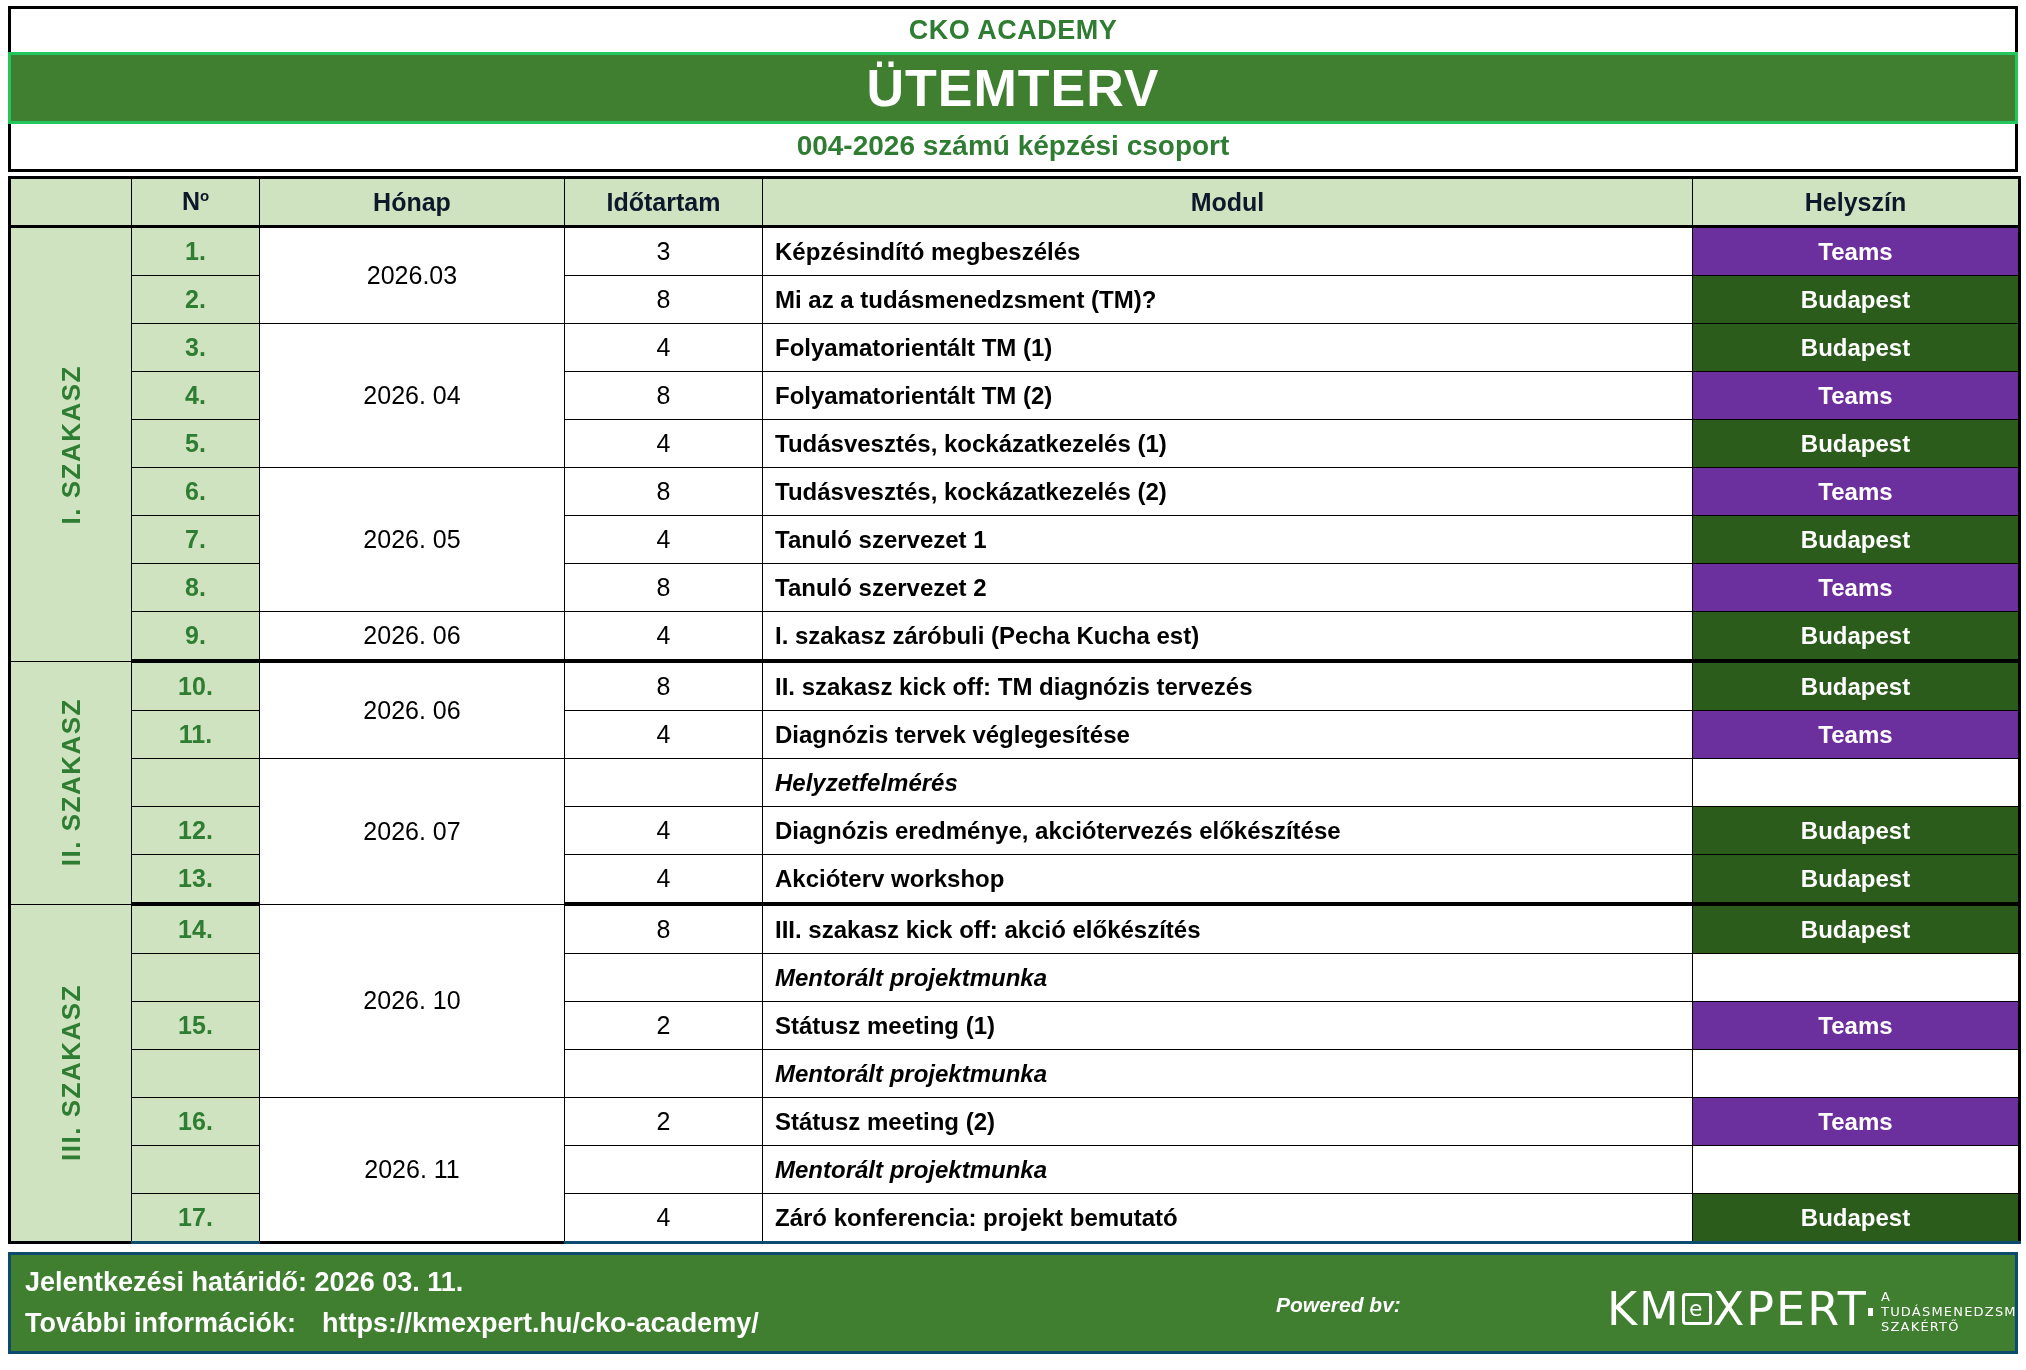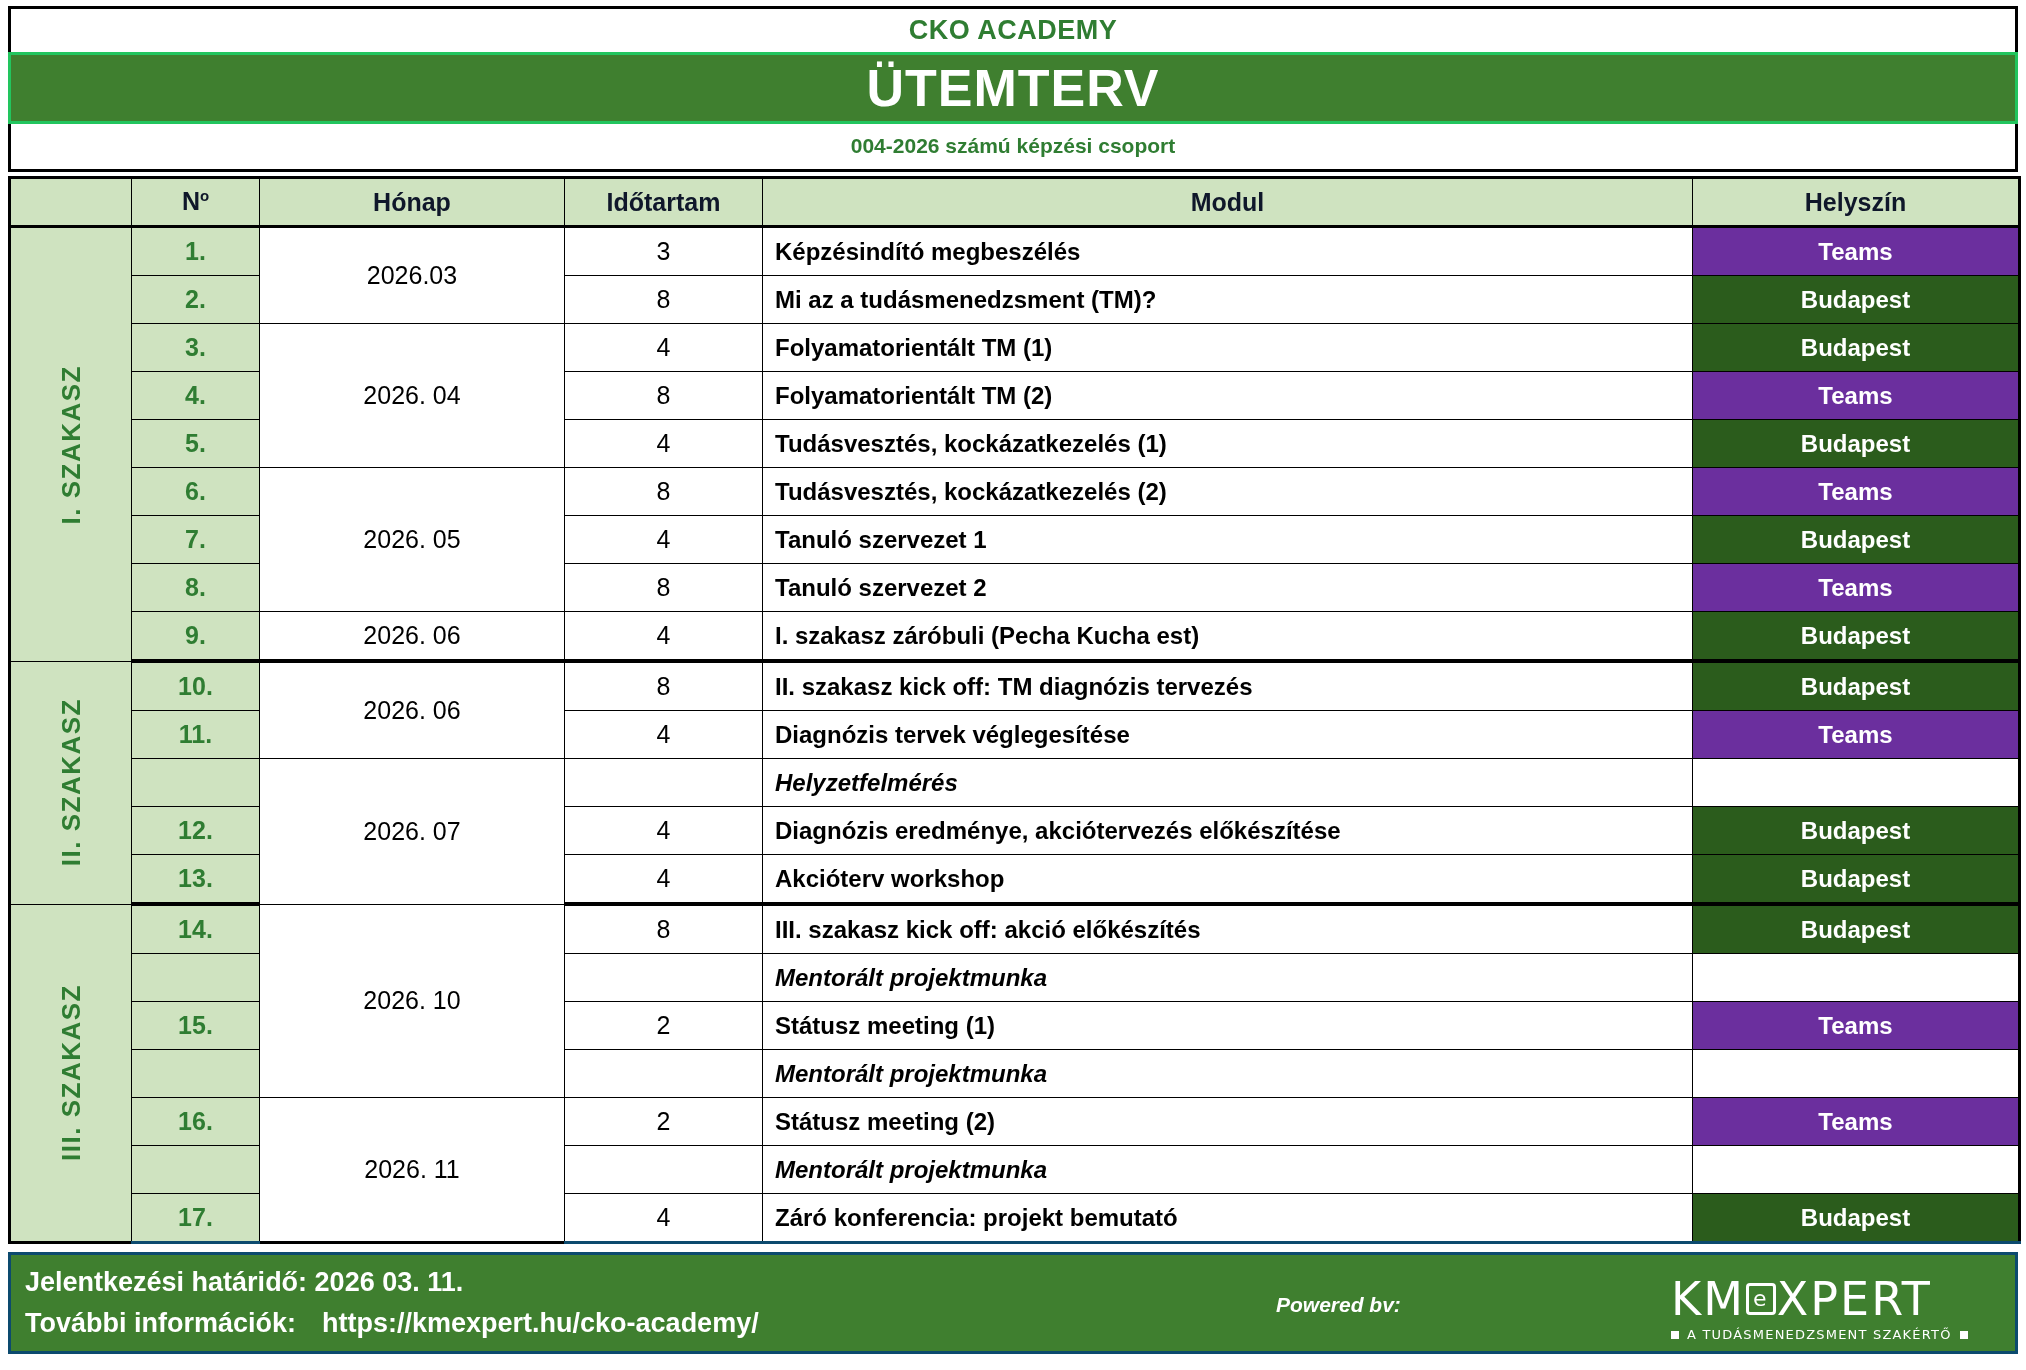--- a/index.html
+++ b/index.html
@@ -59,21 +59,21 @@
     border: 3px solid #000000;
     border-top: none;
     background: #ffffff;
     height: 50px;
     display: flex;
     align-items: center;
     justify-content: center;
   }
   .sub-title {
     color: #2f7d32;
-    font-size: 21px;
+    font-size: 28px;
     font-weight: bold;
   }
 
   
   .grid {
     margin-top: 4px;
     border: 3px solid #000000;
     border-collapse: collapse;
     width: 100%;
     table-layout: fixed;
@@ -209,22 +209,22 @@
     font-style: italic;
     font-weight: bold;
   }
   .logo-box {
     position: absolute;
     right: 14px;
     top: 12px;
     width: 330px;
     height: 84px;
     display: flex;
-    flex-direction: column;
-    align-items: flex-start;
+    flex-direction: row;
+    align-items: center;
     justify-content: center;
   }
   .logo-word {
     color: #ffffff;
     font-size: 46px;
     font-weight: normal;
     letter-spacing: 2px;
     line-height: 1;
     display: flex;
     align-items: center;

